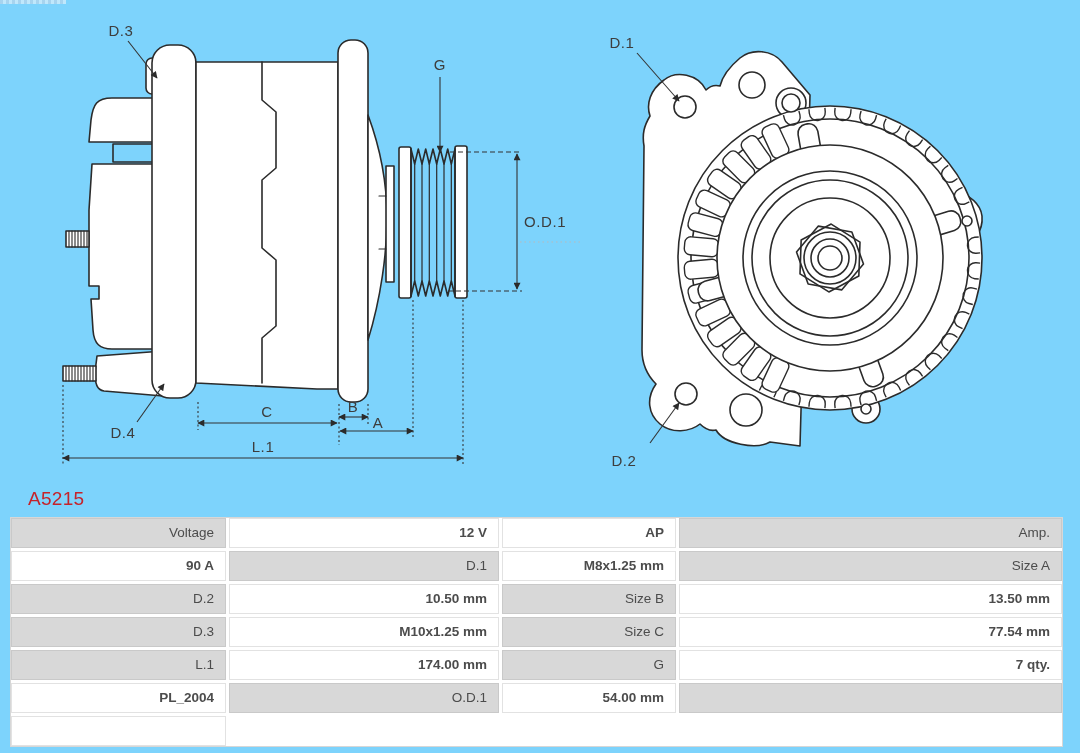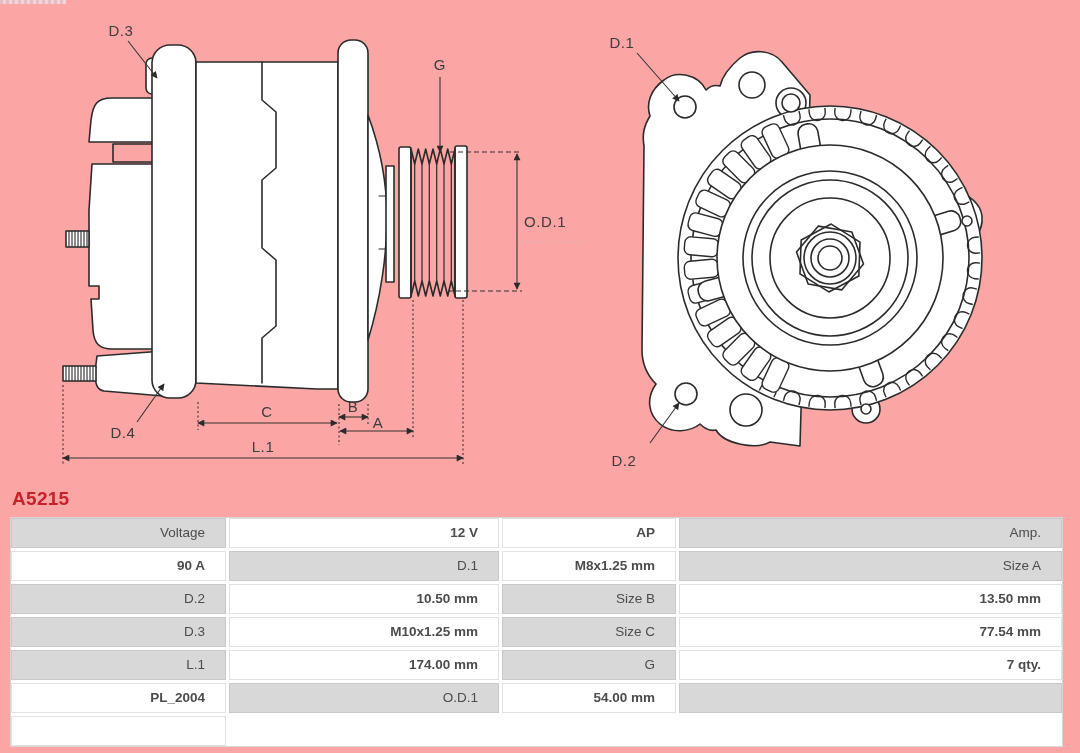--- a/index.html
+++ b/index.html
@@ -1,26 +1,26 @@
 <!DOCTYPE html>
 <html><head>
 <meta charset="utf-8">
 <style>
   html,body{margin:0;padding:0;background:#fff;}
-  #stage{position:relative;width:1080px;height:753px;background:#fca5a5;overflow:hidden;
+  #stage{position:relative;width:1080px;height:753px;background:#7dd3fc;overflow:hidden;
          font-family:"Liberation Sans",sans-serif;}
   #edge-artifact{position:absolute;left:0;top:0;width:66px;height:4px;
     background:repeating-linear-gradient(90deg,#c9d4e4 0 3px,#f6f8fb 3px 6px);opacity:.55;}
   #diagram-svg{position:absolute;left:0;top:0;}
   .lbl{font-family:"Liberation Sans",sans-serif;font-size:15px;fill:#3d3d3d;letter-spacing:.6px;}
-  #part-number{position:absolute;left:12px;top:488px;font-size:19px;color:#c5232a;letter-spacing:.3px;font-weight:bold;}
+  #part-number{position:absolute;left:28px;top:488px;font-size:19px;color:#c5232a;letter-spacing:.3px;}
   #spec-table{position:absolute;left:10px;top:517px;width:1051px;border:1px solid #d7d7d7;
     display:grid;grid-template-columns:215px 270px 174px 1fr;gap:3px;background:#fff;}
   .cell{height:28px;line-height:28px;font-size:13.5px;color:#4c4c4c;text-align:right;
-    padding-right:20px;overflow:hidden;white-space:nowrap;}
+    padding-right:11px;overflow:hidden;white-space:nowrap;}
   .cell.lab{background:#d8d8d8;border:1px solid #c9c9c9;}
   .cell.val{background:#fff;border:1px solid #e2e2e2;font-weight:bold;}
 </style>
 </head>
 <body>
 
 <div id="stage">
   <div id="edge-artifact"></div>
 
   <svg id="diagram-svg" width="1080" height="492" viewBox="0 0 1080 492">

